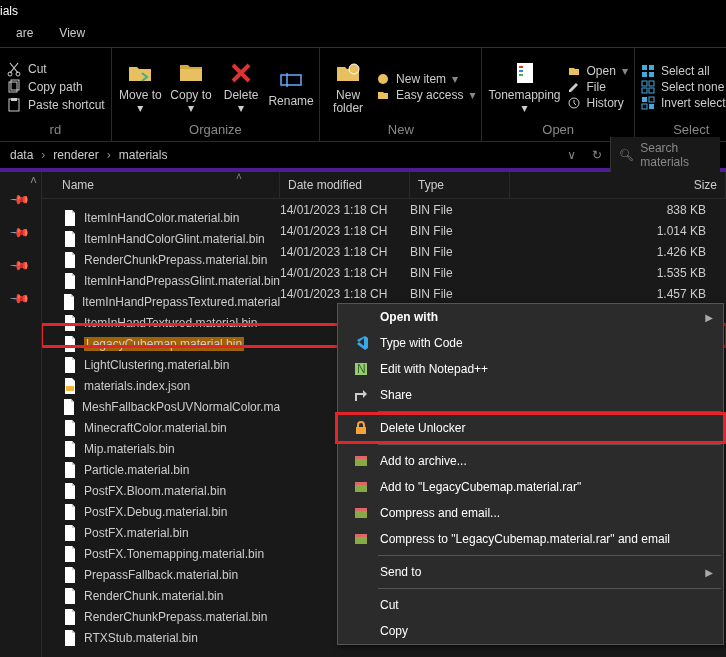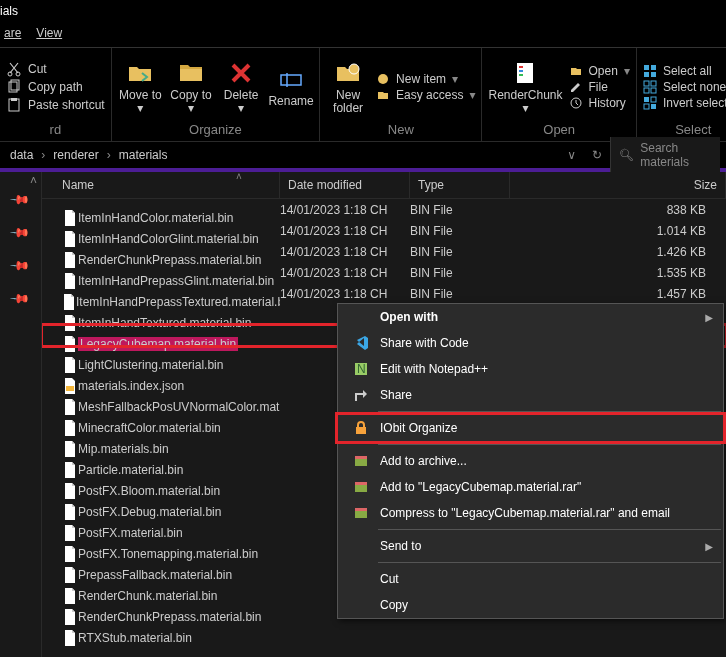--- a/index.html
+++ b/index.html
@@ -1,18 +1,18 @@
 <!DOCTYPE html>
 <html><head>
 <meta charset="utf-8">
 <style>
 * { margin: 0; padding: 0; box-sizing: border-box; font-family: "Segoe UI", sans-serif; font-size: 12px; }
 body { background: #000; color: #ccc; width: 726px; height: 657px; overflow: hidden; position: relative; }
 .titlebar { height: 24px; padding: 4px 0 0 0; color: #fff; }
-.tabs { height: 24px; display: flex; gap: 7px; padding-left: 0px; border-bottom: 1px solid #333; text-decoration: underline; }
+.tabs { height: 24px; display: flex; gap: 18px; padding-left: 12px; border-bottom: 1px solid #333; }
 .tab { color: #ccc; padding: 2px 4px; }
 .ribbon { background: #000; height: 94px; display: flex; border-bottom: 1px solid #2a2a2a; }
 .rgroup { display: flex; flex-direction: column; justify-content: space-between; align-items: center; padding: 4px 6px; border-right: 1px solid #2a2a2a; }
 .rgroup .content { display: flex; align-items: center; gap: 6px; height: 70px; }
 .rgroup .label { color: #888; font-size: 13px; }
 .vstack { display: flex; flex-direction: column; gap: 2px; }
 .vstack .item { display: flex; align-items: center; gap: 6px; white-space: nowrap; }
 .bigbtn { display: flex; flex-direction: column; align-items: center; justify-content: center; gap: 2px; min-width: 44px; }
 .bigbtn span { text-align: center; line-height: 1.1; }
 .icon { display: inline-flex; align-items: center; justify-content: center; }
@@ -28,25 +28,25 @@
 .pin { color:#666; transform: rotate(45deg); font-size:13px;}
 .chev-up { position:absolute; top:2px; right:4px; color:#888;}
 .files { flex: 1; background: #191919; }
 .headerrow { display: flex; border-bottom: 1px solid #2a2a2a; font-size: 12px; color: #ccc; }
 .col { padding: 6px 8px; border-right: 1px solid #2a2a2a; }
 .col-name { flex: 0 0 238px; padding-left: 20px; }
 .col-date { flex: 0 0 130px; }
 .col-type { flex: 0 0 100px; }
 .col-size { flex: 1; text-align:right; padding-left:24px;}
 .row { display: flex; align-items: center; padding: 1px 0; height: 21px; }
-.row .fname { flex: 0 0 238px; display: flex; align-items: center; padding-left: 20px; white-space: nowrap; overflow: hidden; margin-top: 16px; }
+.row .fname { flex: 0 0 238px; display: flex; align-items: center; gap: 6px; padding-left: 20px; white-space: nowrap; overflow: hidden; margin-top: 16px; }
 .row .date { flex: 0 0 130px; color: #ccc; }
 .row .type { flex: 0 0 100px; color: #ccc; }
 .row .size { flex: 1; text-align: right; padding-right: 20px; color: #ccc; }
-.row.selected .fname span.lbl { background: #be185d; padding: 0 2px; }
+.row.selected .fname span.lbl { background: #a16207; padding: 0 2px; }
 .fileicon { width: 16px; height: 16px; display:inline-flex; align-items:center; justify-content:center;}
 .fileicon svg { display:block; }
 .redbox { outline: 3px solid #e3242b; outline-offset: -1px; }
 .contextmenu { position: absolute; left: 337px; top: 303px; width: 387px; background: #2b2b2b; border: 1px solid #555; box-shadow: 2px 2px 6px rgba(0,0,0,.6); z-index: 50; }
 .cm-item { display: flex; align-items: center; gap: 10px; padding: 4px 10px 4px 14px; color: #fff; white-space: nowrap; position:relative;}
 .cm-item .arrow { position:absolute; right:10px; color:#aaa; font-size:10px;}
 .cm-sep { height: 1px; background: #555; margin: 3px 2px 3px 40px; }
 .cm-item.redbox { outline-offset: 0; }
 .cm-icon { width: 18px; height: 18px; display: inline-flex; align-items: center; justify-content: center; }
 .sort-chev { position:absolute; left: 194px; top:-1px; color:#888; font-size:10px;}
@@ -182,21 +182,21 @@
     <div class="content">
       <div class="bigbtn">
           <span class="icon">
             <svg width="28" height="28" viewBox="0 0 28 28">
               <rect x="6" y="4" width="16" height="20" fill="#fff"></rect>
               <rect x="8" y="7" width="4" height="2" fill="#d33"></rect>
               <rect x="8" y="11" width="4" height="2" fill="#38d"></rect>
               <rect x="8" y="15" width="4" height="2" fill="#3b5"></rect>
             </svg>
           </span>
-          <span><span>RenderChunk</span><br>▾</span>
+          <span><span>Tonemapping</span><br>▾</span>
         </div>
       <div class="vstack">
         <div class="item">
             <span class="icon">
               <svg width="14" height="14" viewBox="0 0 14 14">
                 <path d="M2 4h5l1 1h4v6H2z" fill="#e8c060"></path>
               </svg>
             </span>
             <span>Open</span> 
             <span style="color:#888">▾</span>
@@ -600,21 +600,21 @@
       <span class="cm-icon"></span>
       <b>Open with</b>
       <span class="arrow">▶</span>
     </div>
   <div class="cm-item">
       <span class="cm-icon">
         <svg width="16" height="16" viewBox="0 0 16 16">
           <path d="M12 1l3 2v10l-3 2-8-6 2-2 5 4V3l-5 4-2-2z" fill="#3ba7e6"></path>
         </svg>
       </span>
-      <span>Share with Code</span>
+      <span>Type with Code</span>
     </div>
   <div class="cm-item">
       <span class="cm-icon">
         <svg width="16" height="16" viewBox="0 0 16 16">
           <rect x="2" y="2" width="12" height="12" fill="#9c6"></rect>
           <text x="4" y="12" font-size="9" fill="#363">N</text>
         </svg>
       </span>
       <span>Edit with Notepad++</span>
     </div>
@@ -627,40 +627,49 @@
       <span>Share</span>
     </div>
   <div class="cm-sep"></div>
   <div class="cm-item redbox">
       <span class="cm-icon">
         <svg width="16" height="16" viewBox="0 0 16 16">
           <rect x="3" y="7" width="10" height="7" fill="#f7a23b"></rect>
           <path d="M5 7V5a3 3 0 016 0v2" fill="none" stroke="#f7a23b" stroke-width="2"></path>
         </svg>
       </span>
-      <span>IObit Organize</span>
+      <span>Delete Unlocker</span>
     </div>
   <div class="cm-sep"></div>
   <div class="cm-item">
       <span class="cm-icon">
         <svg width="16" height="16" viewBox="0 0 16 16">
           <rect x="2" y="3" width="12" height="10" fill="#8a4"></rect>
           <rect x="2" y="3" width="12" height="3" fill="#d66"></rect>
         </svg>
       </span>
       <span>Add to archive...</span>
     </div>
   <div class="cm-item">
       <span class="cm-icon">
         <svg width="16" height="16" viewBox="0 0 16 16">
           <rect x="2" y="3" width="12" height="10" fill="#8a4"></rect>
           <rect x="2" y="3" width="12" height="3" fill="#d66"></rect>
         </svg>
       </span>
       <span>Add to "LegacyCubemap.material.rar"</span>
+    </div>
+  <div class="cm-item">
+      <span class="cm-icon">
+        <svg width="16" height="16" viewBox="0 0 16 16">
+          <rect x="2" y="3" width="12" height="10" fill="#8a4"></rect>
+          <rect x="2" y="3" width="12" height="3" fill="#d66"></rect>
+        </svg>
+      </span>
+      <span>Compress and email...</span>
     </div>
   <div class="cm-item">
       <span class="cm-icon">
         <svg width="16" height="16" viewBox="0 0 16 16">
           <rect x="2" y="3" width="12" height="10" fill="#8a4"></rect>
           <rect x="2" y="3" width="12" height="3" fill="#d66"></rect>
         </svg>
       </span>
       <span>Compress to "LegacyCubemap.material.rar" and email</span>
     </div>

